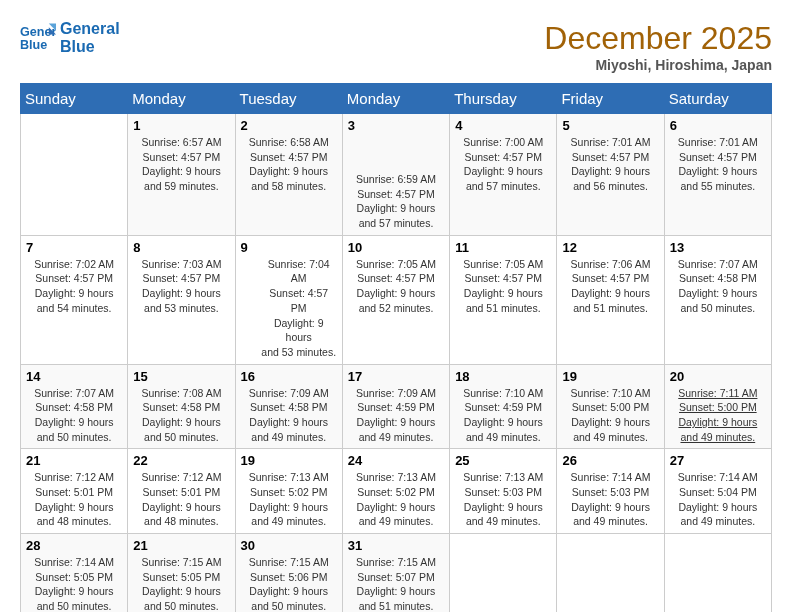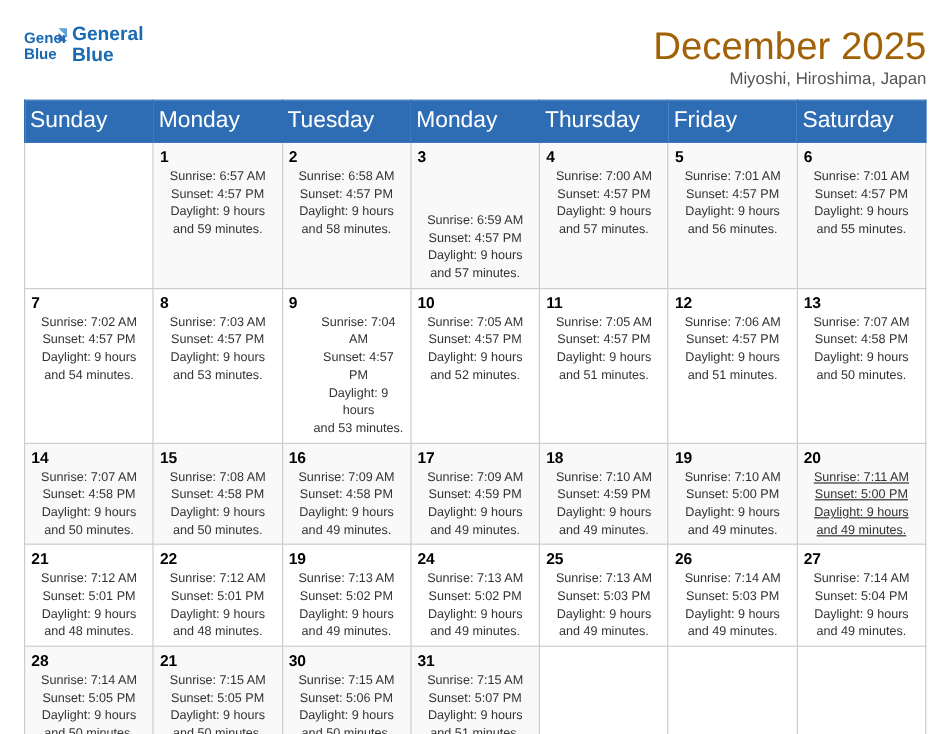--- a/index.html
+++ b/index.html
@@ -27,32 +27,33 @@
     }
     .title-area { text-align: right; }
     .month-title {
       font-size: 32px;
       color: #a16207;
       font-weight: 300;
     }
     .subtitle {
       font-size: 14px;
       color: #555;
+      font-weight: bold;
     }
     table {
       width: 100%;
       border-collapse: collapse;
       font-size: 11px;
     }
     thead tr th {
       background: #2e6db4;
       color: #fff;
       padding: 6px 4px;
       text-align: left;
-      font-size: 19px;
+      font-size: 15px;
       font-weight: normal;
       border: 1px solid #2e6db4;
     }
     tbody tr td {
       vertical-align: top;
       border: 1px solid #ccc;
       padding: 4px 5px;
       min-height: 80px;
       width: calc(100% / 7);
     }

